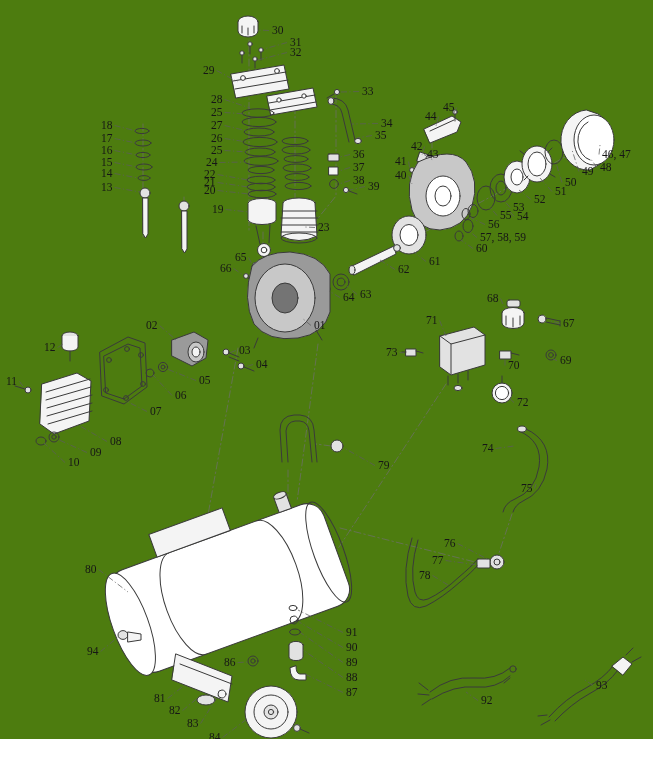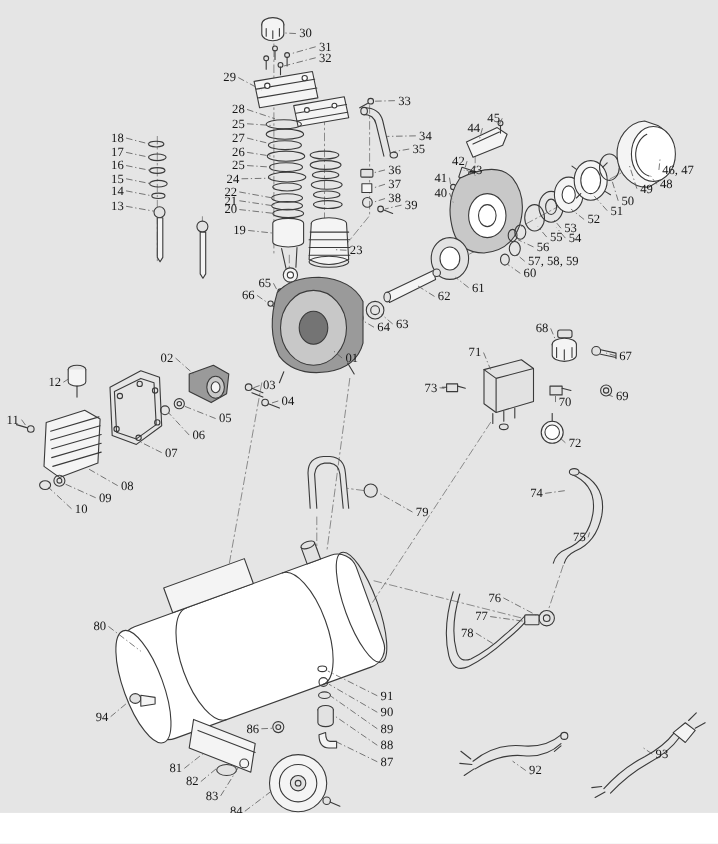--- a/index.html
+++ b/index.html
@@ -1,16 +1,16 @@
 <!DOCTYPE html>
 <html><head>
 <meta charset="utf-8">
 <style>
   html,body{margin:0;padding:0;background:#ffffff}
-  .stage{position:relative;width:653px;height:739px;background:#e5e5e5;overflow:hidden}
+  .stage{position:relative;width:653px;height:739px;background:#4d7c0f;overflow:hidden}
   svg{display:block}
   #artwork *{stroke:#3a3a3a;stroke-width:1;fill:none;stroke-linecap:round;stroke-linejoin:round}
   #artwork .fw{fill:#ffffff}
   #artwork .f1{fill:#f4f4f4}
   #artwork .f2{fill:#e2e2e2}
   #artwork .f3{fill:#c8c8c8}
   #artwork .f4{fill:#9a9a9a}
   #artwork .f5{fill:#747474}
   #artwork .axis{stroke:#6e6e6e;stroke-width:0.7;stroke-dasharray:7 3 1.5 3;fill:none}
   .leader{stroke:#5c5c5c;stroke-width:0.75;stroke-dasharray:6 2.4 1.2 2.4;fill:none}

